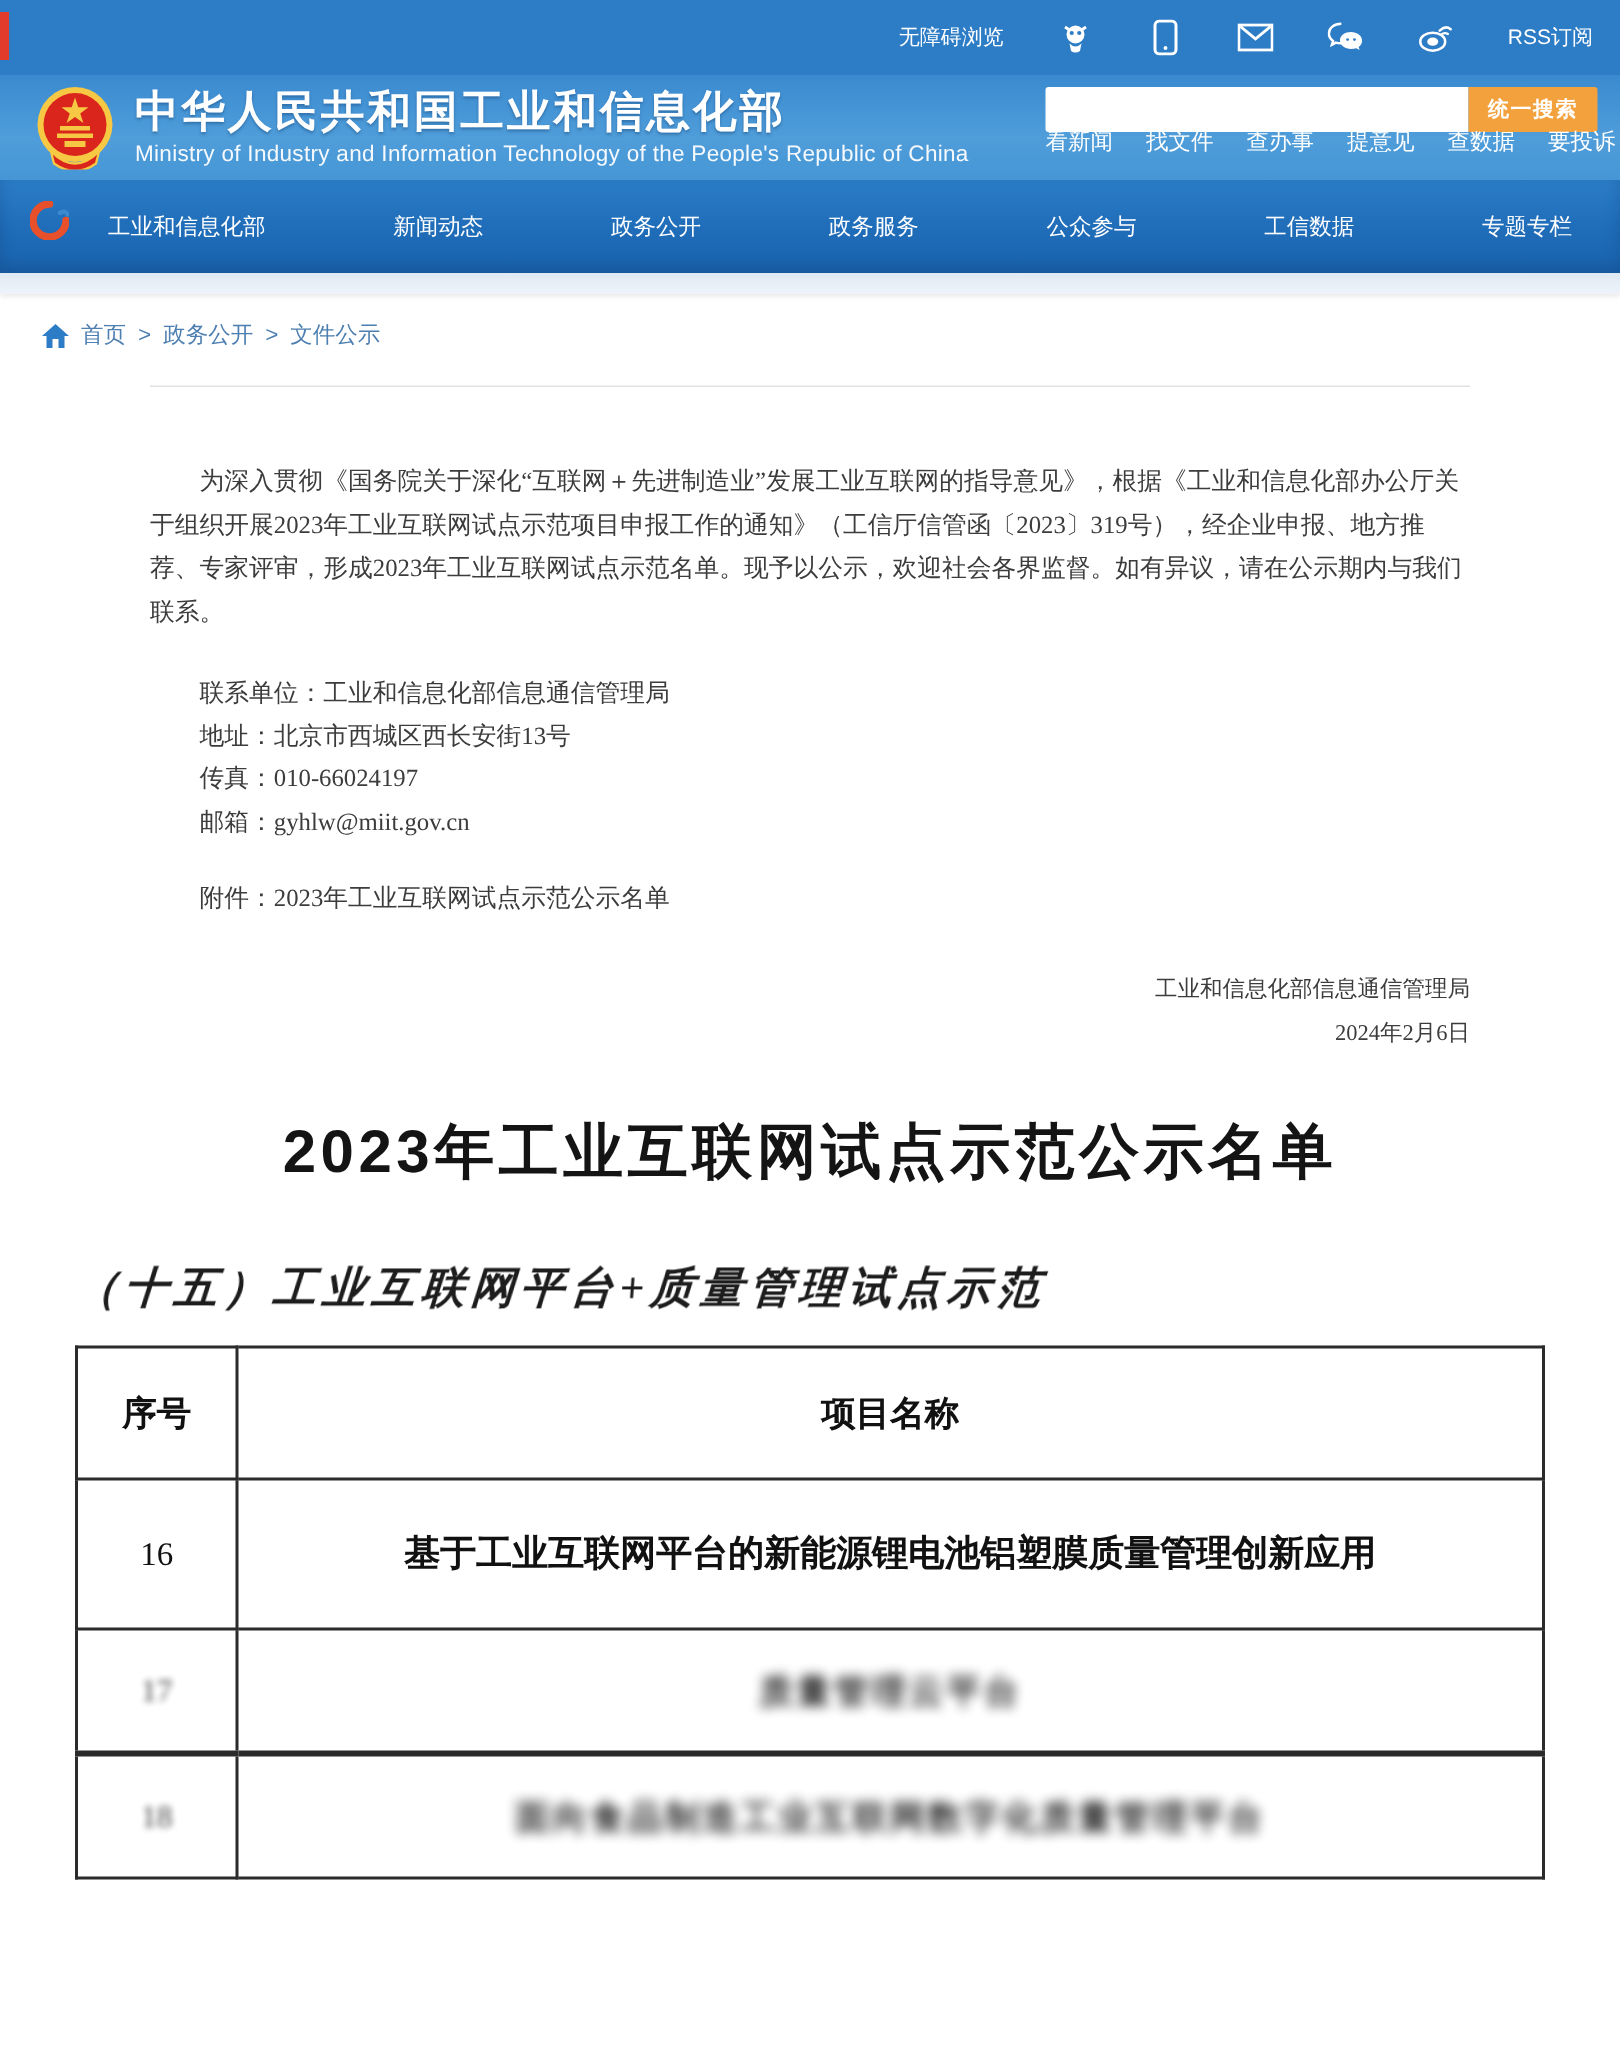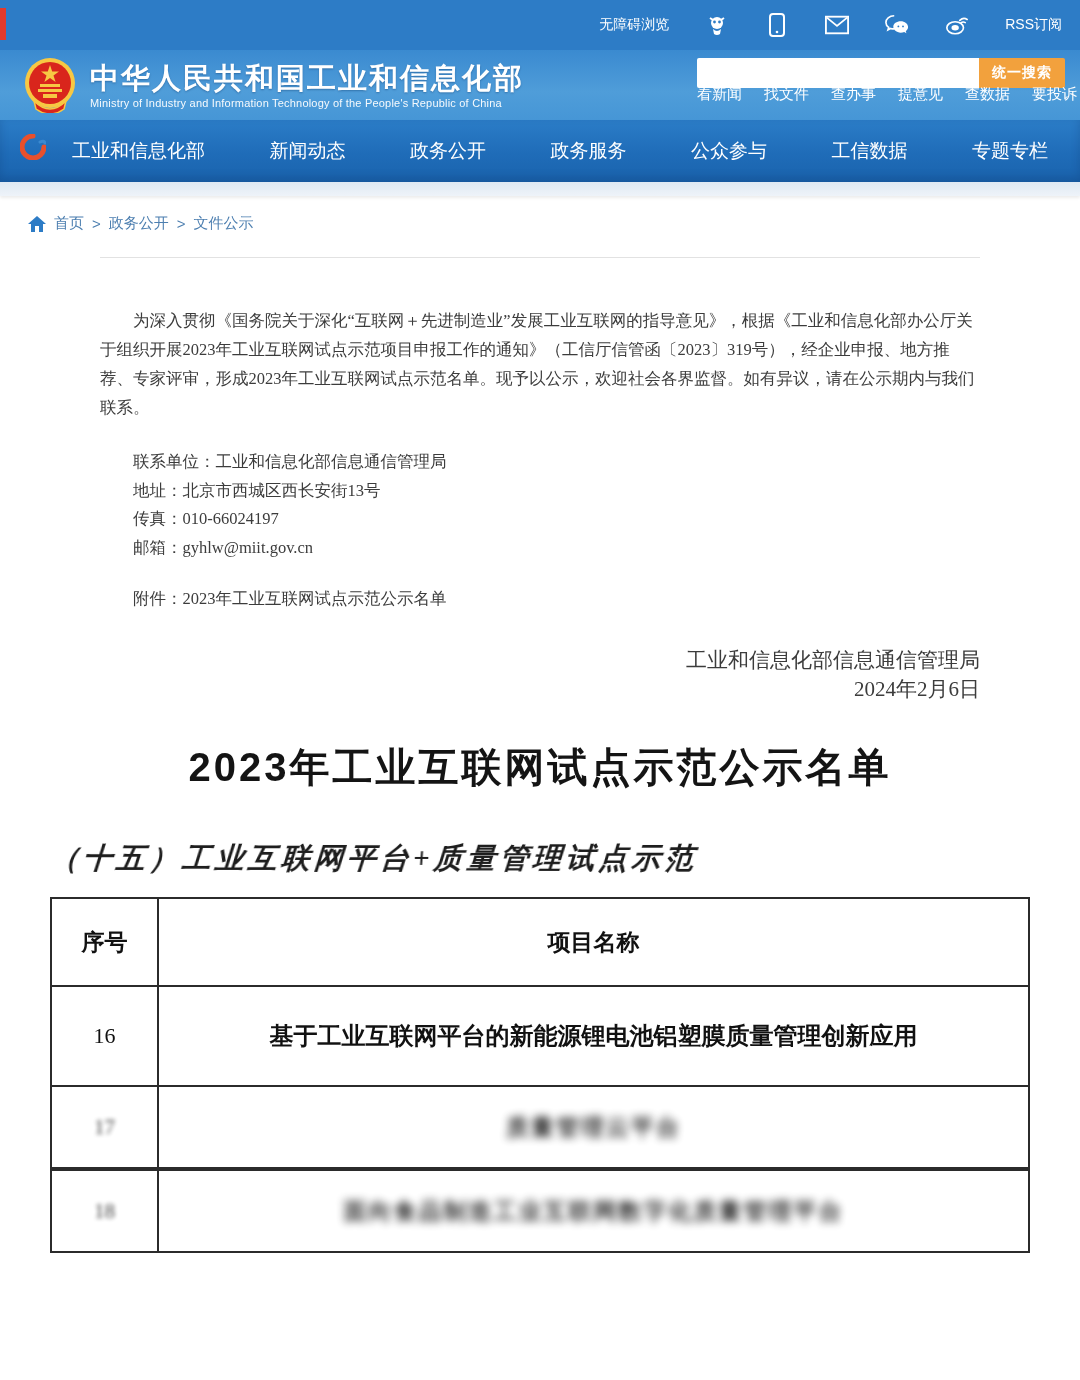--- a/index.html
+++ b/index.html
@@ -11,51 +11,51 @@
   .topbar .red-sliver { position:absolute; left:0; top:8px; width:6px; height:32px; background:#e23a2b; }
   .topbar .tb-text { color:#ffffff; font-size:14px; cursor:pointer; }
   .topbar .tb-icon { width:24px; height:24px; display:flex; align-items:center; justify-content:center; cursor:pointer; }
   .topbar svg { display:block; }
 
   
   .header-band { height:70px; background:linear-gradient(180deg,#3a8ad0 0%,#4f9dd9 60%,#4696d6 100%); position:relative; display:flex; align-items:center; padding-left:24px; }
   .emblem { width:52px; height:56px; flex:0 0 auto; }
   .site-titles { margin-left:14px; color:#fff; }
   .site-cn { font-size:29px; font-weight:bold; letter-spacing:2px; line-height:32px; text-shadow:0 1px 2px rgba(0,40,90,.35); }
-  .site-en { font-size:11px; margin-top:3px; letter-spacing:.2px; opacity:.95; }
+  .site-en { font-size:15px; margin-top:3px; letter-spacing:.2px; opacity:.95; }
   .search-area { position:absolute; right:15px; top:8px; width:368px; }
   .search-row { display:flex; height:18px; }
   .search-input { flex:1; border:none; background:#fff; height:30px; padding:0 8px; font-size:14px; outline:none; border-radius:2px 0 0 2px; }
   .search-btn { width:86px; height:30px; border:none; background:#f2a13d; color:#fff; font-size:14px; font-weight:bold; cursor:pointer; border-radius:0 2px 2px 0; letter-spacing:1px; }
   .quick-links { display:flex; gap:22px; margin-top:9px; }
   .quick-links span { color:#ffffff; font-size:15px; cursor:pointer; white-space:nowrap; }
 
   
   .nav { height:62px; background:linear-gradient(180deg,#2b7dc7 0%,#1f6cb8 55%,#1a63ad 100%); display:flex; align-items:center; padding:0 30px 0 70px; justify-content:space-between; position:relative; box-shadow:inset 0 -4px 10px rgba(0,30,70,.18); }
   .nav-logo { position:absolute; left:20px; top:14px; width:26px; height:26px; }
-  .nav-item { color:#ffffff; font-size:19px; cursor:pointer; white-space:nowrap; padding:4px 2px; }
+  .nav-item { color:#ffffff; font-size:15px; cursor:pointer; white-space:nowrap; padding:4px 2px; }
   .nav-strip { height:14px; background:linear-gradient(180deg,#dfe9f3,#eef3f9); box-shadow:0 2px 3px rgba(0,0,0,.08); }
 
   
   .breadcrumb { display:flex; align-items:center; gap:8px; padding:18px 0 0 28px; font-size:15px; color:#4d7fb0; }
   .breadcrumb .crumb { cursor:pointer; }
   .breadcrumb .sep { color:#4d7fb0; }
 
   
   .article { width:880px; margin:0 auto; color:#333; }
   .article-title { margin-top:40px; text-align:center; font-size:24px; font-weight:bold; color:#333; letter-spacing:.5px; }
   .title-divider { border-bottom:1px solid #e2e2e2; margin-top:24px; }
   .article-meta { text-align:center; margin-top:22px; font-size:15px; color:#9b9b9b; }
   .article-meta .src { margin-left:28px; }
   .article-body { margin-top:48px; font-family:"Liberation Serif","DejaVu Serif",serif; font-size:16.5px; line-height:29px; color:#3c3c3c; }
   .article-body p.lead { text-indent:2em; }
   .info-lines { margin-top:26px; }
   .info-lines div { margin-left:2em; line-height:28.5px; }
   .attachment-line { margin-left:2em; margin-top:26px; font-family:"Liberation Serif","DejaVu Serif",serif; font-size:16.5px; color:#3c3c3c; }
-  .signature { text-align:right; margin-top:36px; font-family:"Liberation Serif","DejaVu Serif",serif; font-size:21px; color:#3c3c3c; line-height:29px; }
+  .signature { text-align:right; margin-top:36px; font-family:"Liberation Serif","DejaVu Serif",serif; font-size:15px; color:#3c3c3c; line-height:29px; }
 
   
   .annex { width:980px; margin:36px auto 0 auto; color:#1b1b1b; }
   .annex-heading { text-align:center; font-size:40px; font-weight:bold; color:#141414; letter-spacing:3px; filter:blur(.3px); }
   .annex-section { margin-top:44px; font-size:29px; font-weight:bold; font-style:italic; font-family:"Liberation Serif","DejaVu Serif",serif; letter-spacing:4px; color:#1d1d1d; filter:blur(.4px); transform:skewX(-4deg); transform-origin:left; }
   .annex-table { width:100%; border-collapse:collapse; margin-top:18px; table-layout:fixed; }
   .annex-table th, .annex-table td { border:2px solid #2b2b2b; text-align:center; vertical-align:middle; }
   .annex-table col.c-no { width:107px; }
   .annex-table th { font-size:23px; font-weight:bold; height:88px; color:#111; filter:blur(.3px); }
   .annex-table td { color:#111; }

